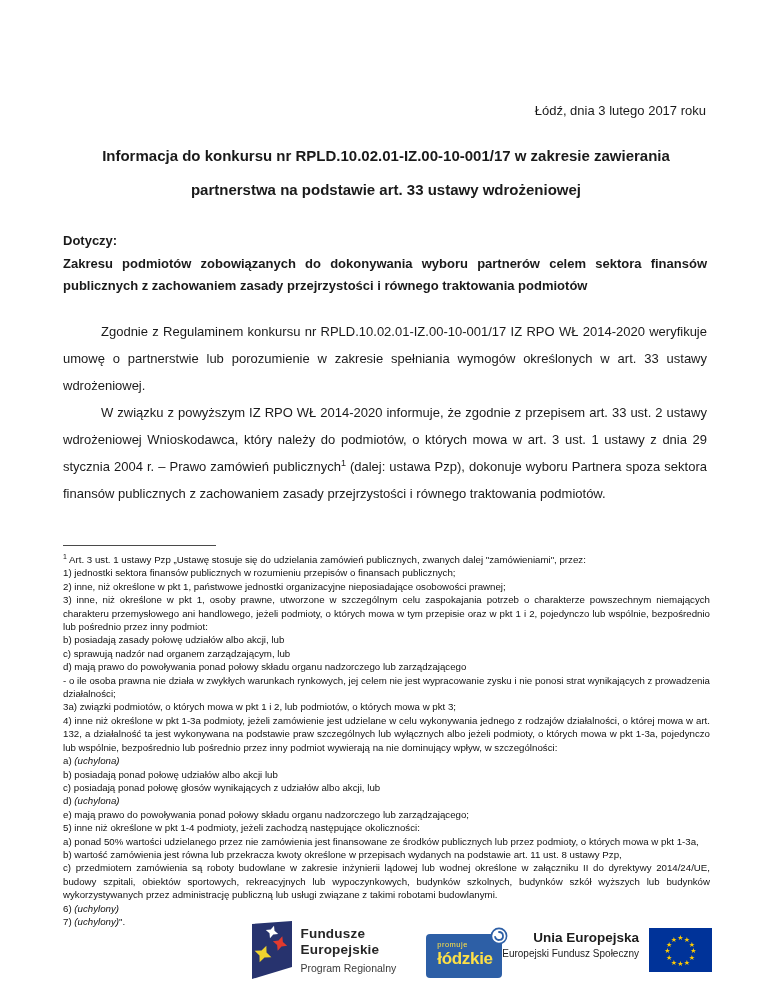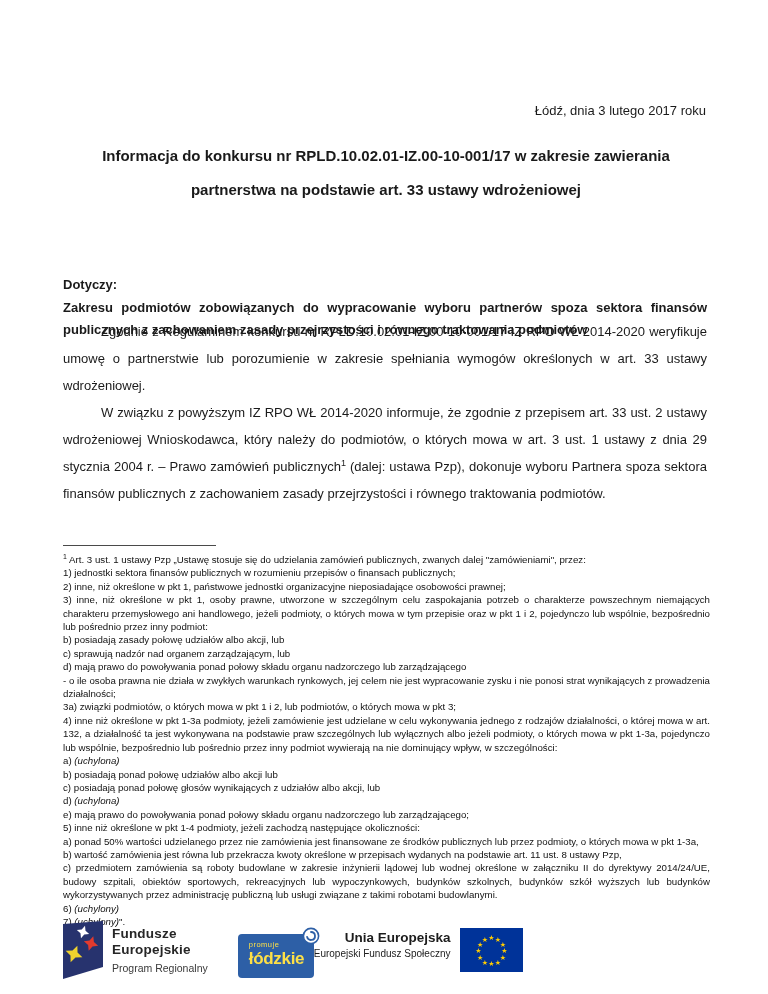--- a/index.html
+++ b/index.html
@@ -8,37 +8,37 @@
     font-family:"Liberation Sans", sans-serif;color:#1a1a1a;
   }
   .date-line{
     position:absolute;top:103px;left:63px;right:62px;
     text-align:right;font-size:13px;
   }
   .doc-title{
     position:absolute;top:139px;left:54px;right:50px;
     text-align:center;font-weight:bold;font-size:15px;line-height:34px;
   }
-  .subject{position:absolute;top:233px;left:63px;right:61px;margin-top:44px;}
+  .subject{position:absolute;top:233px;left:63px;right:61px;}
   .subject-label{font-weight:bold;font-size:13px;margin-bottom:5px;}
   .subject-text{font-weight:bold;font-size:13px;line-height:22px;text-align:justify;}
   .bodytext{
     position:absolute;top:318px;left:63px;right:61px;
     font-size:13px;line-height:27px;text-align:justify;
   }
   .bodytext p{margin:0;text-indent:38px;}
   .bodytext sup{font-size:9px;line-height:0;}
   .footnote{position:absolute;top:545px;left:63px;right:58px;}
   .fn-rule{width:153px;height:0;border-top:1.2px solid #4a4a4a;margin-bottom:7px;}
   .fn-p{font-size:9.7px;line-height:13.4px;text-align:justify;color:#111;}
   .fn-p sup{font-size:7px;line-height:0;}
   .fn-p .it{font-style:italic;}
   .footer{
     position:absolute;top:921px;left:63px;right:56px;
-    display:flex;justify-content:flex-start;align-items:flex-start;
+    display:flex;justify-content:flex-end;align-items:flex-start;
   }
   .fe-logo{display:flex;align-items:flex-start;}
   .fe-text{margin-left:9px;padding-top:5px;color:#262626;}
   .fe-text .b{font-weight:bold;font-size:13.5px;line-height:16px;letter-spacing:0.2px;}
   .fe-text .s{font-size:10.5px;margin-top:4px;color:#3a3a3a;}
   .lodzkie-logo{position:relative;margin-top:13px;margin-left:30px;}
   .lodzkie-box{
     width:76px;height:44px;background:#2d5fa6;border-radius:4px;
     color:#fde047;box-sizing:border-box;padding:6px 0 0 11px;
   }
@@ -58,21 +58,21 @@
 
   <div class="date-line">Łódź, dnia 3 lutego 2017 roku</div>
 
   <div class="doc-title">
     <div>Informacja do konkursu nr  RPLD.10.02.01-IZ.00-10-001/17 w zakresie zawierania</div>
     <div>partnerstwa na podstawie art. 33 ustawy wdrożeniowej</div>
   </div>
 
   <div class="subject">
     <div class="subject-label">Dotyczy:</div>
-    <div class="subject-text">Zakresu podmiotów zobowiązanych do wypracowanie wyboru partnerów spoza sektora finansów publicznych z zachowaniem zasady przejrzystości i równego traktowania podmiotów</div>
+    <div class="subject-text">Zakresu podmiotów zobowiązanych do dokonywania wyboru partnerów celem sektora finansów publicznych z zachowaniem zasady przejrzystości i równego traktowania podmiotów</div>
   </div>
 
   <div class="bodytext">
     <p>Zgodnie z Regulaminem konkursu nr RPLD.10.02.01-IZ.00-10-001/17 IZ RPO WŁ 2014-2020 weryfikuje umowę o partnerstwie lub porozumienie w zakresie spełniania wymogów określonych w art. 33 ustawy wdrożeniowej.</p>
     <p><span>W związku z powyższym IZ RPO WŁ 2014-2020 informuje, że zgodnie z przepisem art. 33 ust. 2 ustawy wdrożeniowej Wnioskodawca, który należy do podmiotów, o których mowa w art. 3 ust. 1 ustawy z dnia 29 stycznia 2004 r. – Prawo zamówień publicznych</span><sup>1</sup><span> (dalej: ustawa Pzp), dokonuje wyboru Partnera spoza sektora finansów publicznych z zachowaniem zasady przejrzystości i równego traktowania podmiotów.</span></p>
   </div>
 
   <div class="footnote">
     <div class="fn-rule"></div>
     <div>

